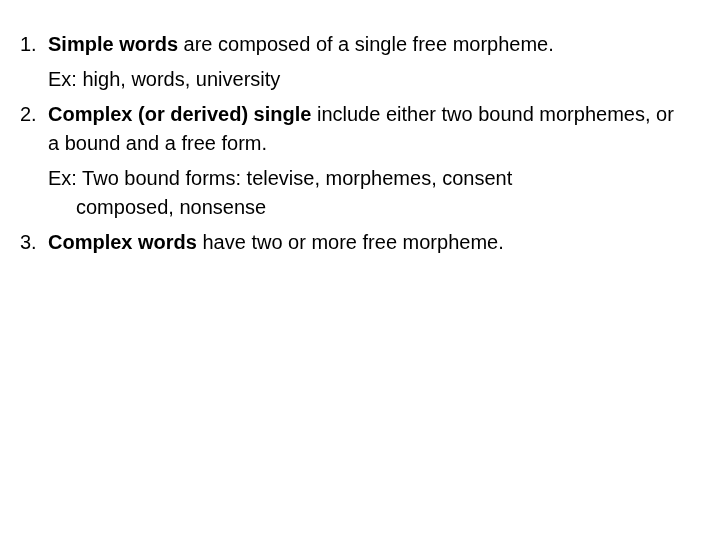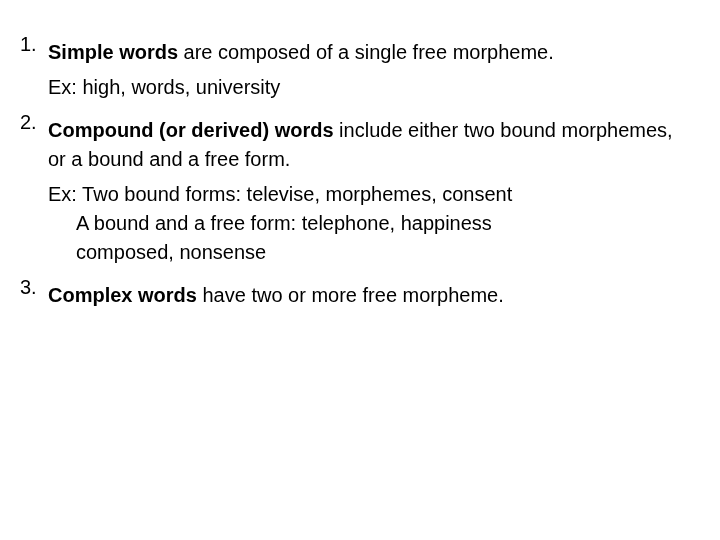--- a/index.html
+++ b/index.html
@@ -50,21 +50,20 @@
       font-weight: normal;
     }
 
     .num3 {
       min-width: 28px;
       font-weight: normal;
     }
 
     .text-block {
       flex: 1;
-      margin-top: 8px;
     }
 
     .continuation {
       padding-left: 28px;
     }
 
     .ex-line {
       padding-left: 28px;
       display: block;
     }
@@ -81,28 +80,25 @@
       <span class="bold">Simple words</span><span> are composed of a single free morpheme.</span>
     </div>
   </div>
   <div class="continuation indent1">
     <span>Ex: high, words, university</span>
   </div>
 
   <div class="item numbered" style="margin-top:6px;">
     <span class="num">2.</span>
     <div class="text-block">
-      <span class="bold">Compound (or derived) words</span><span> include either two bound morphemes, or a bound and a free form.</span>
+      <span class="bold">Complex (or derived) single</span><span> include either two bound morphemes, or a bound and a free form.</span>
     </div>
   </div>
   <div class="ex-line">
     <span>Ex: Two bound forms: televise, morphemes, consent</span>
-  </div>
-  <div style="padding-left: 56px;">
-    <span>A bound and a free form: telephone, happiness</span>
   </div>
   <div style="padding-left: 56px;">
     <span>composed, nonsense</span>
   </div>
 
   <div class="item numbered" style="margin-top:6px;">
     <span class="num3">3.</span>
     <div class="text-block">
       <span class="bold">Complex words</span><span> have two or more free morpheme.</span>
     </div>

